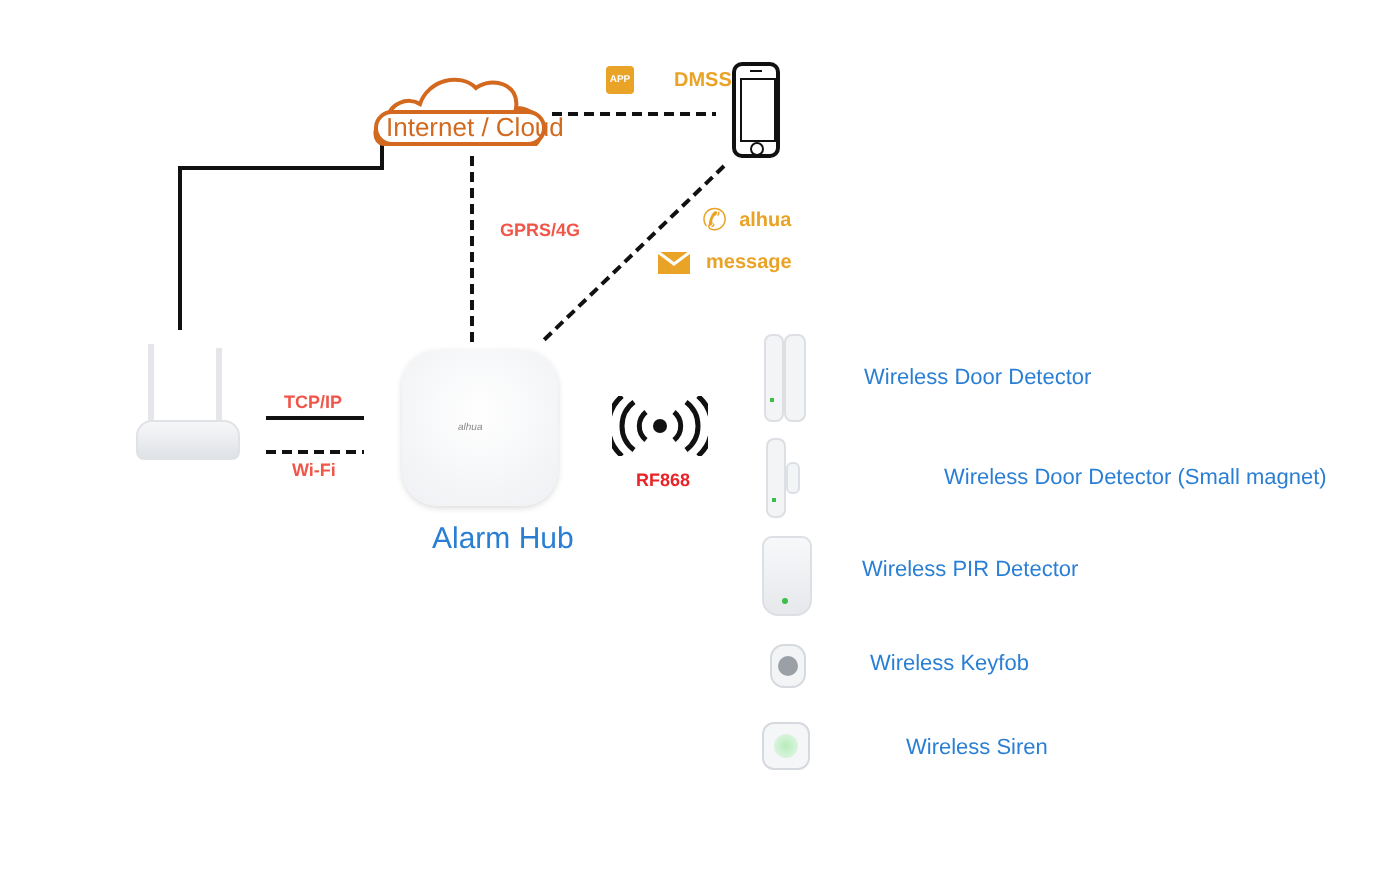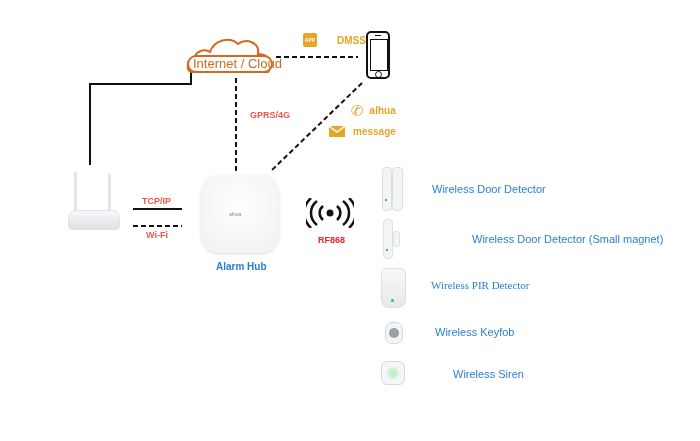--- a/index.html
+++ b/index.html
@@ -2,21 +2,21 @@
 <html><head>
 <meta charset="utf-8">
 <style>
   html, body { margin:0; padding:0; background:#ffffff; }
   body { width:700px; height:441px; position:relative; overflow:hidden;
          font-family:"Liberation Sans", "DejaVu Sans", sans-serif; }
   .abs { position:absolute; }
   .lbl-red { color:#f0564a; font-weight:bold; font-size:9px; }
   .lbl-orange { color:#e9a326; font-weight:bold; font-size:10px; }
   .lbl-blue { color:#2a7fd4; font-size:11px; }
-  .hub-lbl { color:#2a7fd4; font-weight:bold; font-size:10px; }
+  .hub-lbl { color:#2a7fd4; font-weight:normal; font-size:15px; }
   svg.lines { position:absolute; left:0; top:0; }
 </style>
 </head>
 <body>
 
 <svg class="lines" width="700" height="441">
 
   <polyline points="90,165 90,84 191,84 191,70" fill="none" stroke="#111" stroke-width="2"></polyline>
 
   <line x1="276" y1="57" x2="358" y2="57" stroke="#111" stroke-width="2" stroke-dasharray="5,3"></line>
@@ -100,21 +100,21 @@
 <div class="abs" style="left:383px;top:219px;width:18px;height:40px;">
   <div style="position:absolute;left:0;top:0;width:8px;height:38px;background:#f3f4f6;border:1px solid #dcdfe3;border-radius:4px;"></div>
   <div style="position:absolute;left:10px;top:12px;width:5px;height:14px;background:#f3f4f6;border:1px solid #dcdfe3;border-radius:3px;"></div>
   <div style="position:absolute;left:3px;top:30px;width:2px;height:2px;background:#3cbf4a;"></div>
 </div>
 <span class="abs lbl-blue" style="left:431px;top:233px;margin-left:41px;">Wireless Door Detector (Small magnet)</span>
 
 <div class="abs" style="left:381px;top:268px;width:23px;height:38px;background:linear-gradient(#f7f8fa,#e6e8eb);border:1px solid #dcdfe3;border-radius:5px 5px 8px 8px;">
   <div style="position:absolute;left:9px;top:30px;width:3px;height:3px;background:#3cbf4a;border-radius:50%;"></div>
 </div>
-<span class="abs lbl-blue" style="left:431px;top:279px;font-family:Liberation Serif, serif;">Wireless PIR Detector</span>
+<span class="abs lbl-blue" style="left:431px;top:279px;">Wireless PIR Detector</span>
 
 <div class="abs" style="left:385px;top:322px;width:16px;height:20px;background:#f3f4f6;border:1px solid #d6d9dd;border-radius:7px;">
   <div style="position:absolute;left:3px;top:5px;width:10px;height:10px;background:#9aa0a6;border-radius:50%;"></div>
 </div>
 <span class="abs lbl-blue" style="left:435px;top:326px;">Wireless Keyfob</span>
 
 <div class="abs" style="left:381px;top:361px;width:22px;height:22px;background:#f5f6f7;border:1px solid #d6d9dd;border-radius:6px;">
   <div style="position:absolute;left:5px;top:5px;width:12px;height:12px;background:radial-gradient(#b8ecbc,#e8f7ea);border-radius:50%;"></div>
 </div>
 <span class="abs lbl-blue" style="left:453px;top:368px;">Wireless Siren</span>

